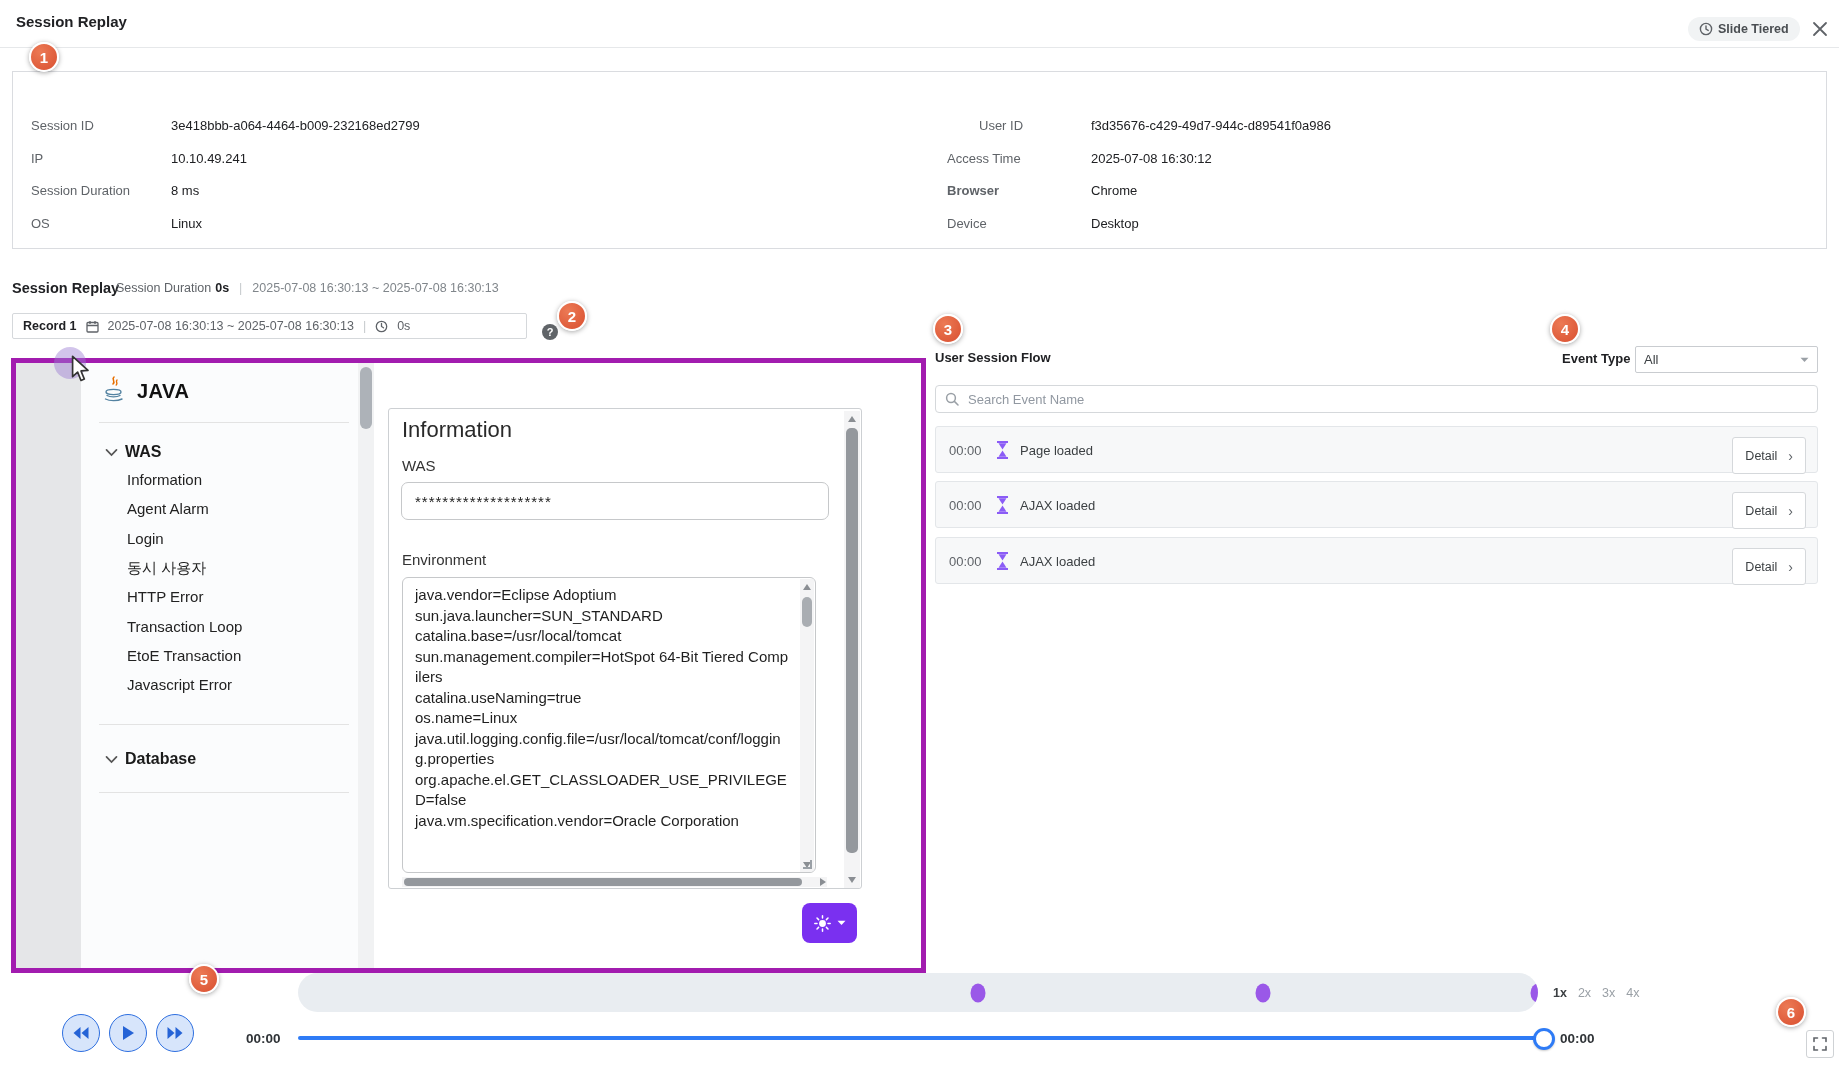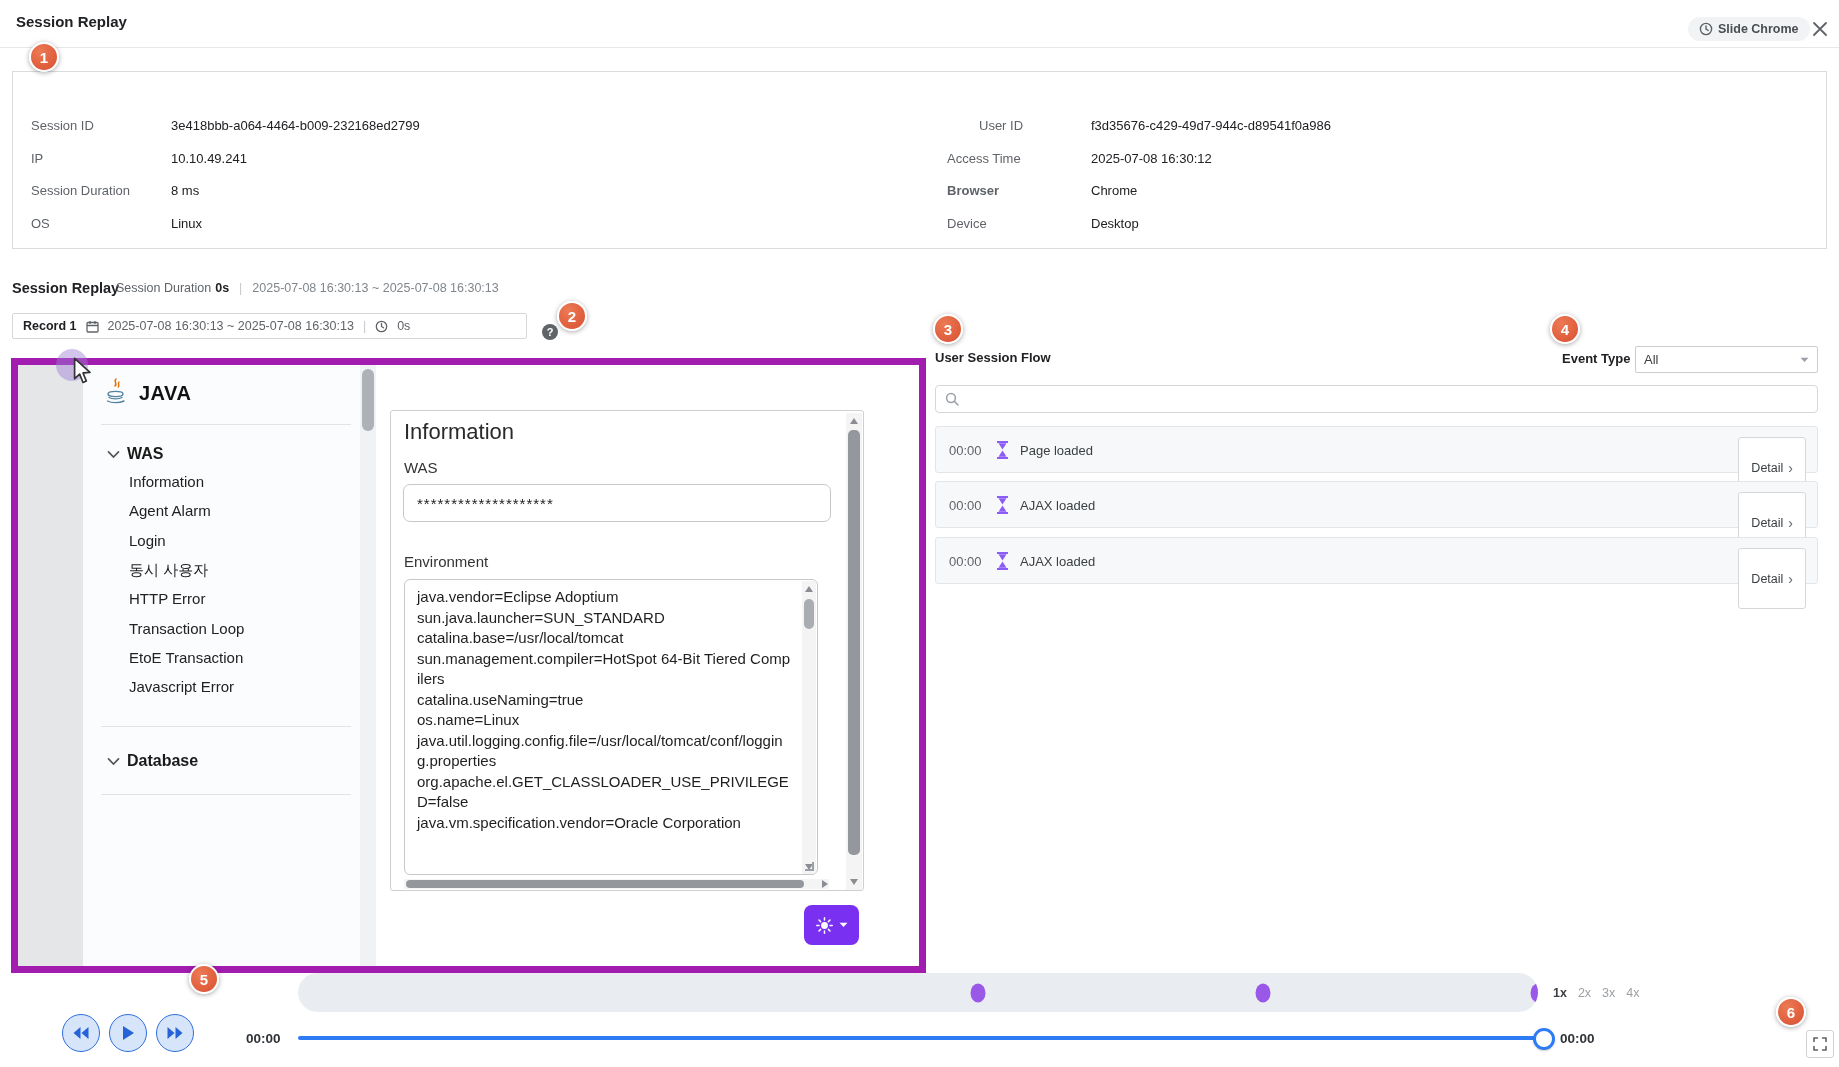--- a/index.html
+++ b/index.html
@@ -36,21 +36,21 @@
   .sec-sub b{color:#202124;}
   .sep{color:#c6cacd;}
   .sub-range{color:#80868b;}
   .record-bar{border:1px solid #d5d8db;border-radius:2px;background:#fff;gap:9px;padding:0 10px;
               font-size:12.5px;color:#5f6368;box-sizing:border-box;}
   .record-bar b{color:#202124;font-size:12.5px;}
   .qmark{width:16px;height:16px;border-radius:50%;background:#606468;color:#fff;font-size:11px;font-weight:bold;
          display:flex;align-items:center;justify-content:center;cursor:pointer;}
 
   
-  .viewport{border:7px solid #a21caf;background:#fff;box-sizing:border-box;overflow:visible;}
+  .viewport{border:5px solid #a21caf;background:#fff;box-sizing:border-box;overflow:visible;}
   .letterbox{background:#e5e6e8;}
   .rsidebar{background:#fbfcfd;}
   .rs-divider{height:1px;background:#e3e3e3;}
   .rs-title{font-size:20px;font-weight:bold;color:#111;letter-spacing:.5px;}
   .rs-group{font-size:16px;font-weight:bold;color:#1a1a1a;gap:7px;}
   .rs-item{font-size:15px;color:#222;cursor:pointer;}
   .pagebar{background:#f1f2f3;}
   .pagebar-thumb{background:#adb2b8;border-radius:6px;}
   .cursor-halo{border-radius:50%;background:rgba(155,125,210,.45);}
 
@@ -73,21 +73,21 @@
   .rp-title{font-size:13px;font-weight:bold;color:#202124;}
   .select{border:1px solid #c9ccd0;border-radius:2px;background:#fff;font-size:13px;color:#3c4043;
           padding:0 8px;justify-content:space-between;box-sizing:border-box;cursor:pointer;}
   .search{border:1px solid #d5d8db;border-radius:4px;background:#fff;gap:7px;padding:0 9px;box-sizing:border-box;}
   .search input{border:none;outline:none;flex:1;font-size:13px;color:#3c4043;background:transparent;
                 font-family:"Liberation Sans",sans-serif;}
   .search input::placeholder{color:#9198a1;}
   .evrow{background:#f7f8f9;border:1px solid #e3e6e9;border-radius:3px;box-sizing:border-box;}
   .ev-time{font-size:13px;color:#5f6368;}
   .ev-name{font-size:13px;color:#3c4043;}
-  .detail-btn{background:#fff;border:1px solid #d5d8db;border-radius:3px;height:27px;padding:16px 12px;gap:5px;
+  .detail-btn{background:#fff;border:1px solid #d5d8db;border-radius:3px;height:27px;padding:4px 12px;gap:11px;
               font-size:12.5px;color:#3c4043;cursor:pointer;}
   .detail-btn .chev{font-size:14px;color:#5f6368;}
 
   
   .pbtn{width:38px;height:38px;border-radius:50%;background:#d7e5fb;border:1.5px solid #2e6fe0;
         box-sizing:border-box;display:flex;align-items:center;justify-content:center;cursor:pointer;}
   .ptime{font-size:13.5px;font-weight:bold;color:#2f3337;}
   .track{background:#e9edf1;border-radius:20px;overflow:hidden;}
   .tl-dot{position:absolute;top:50%;width:15px;height:19px;border-radius:50%;background:var(--marker);
           transform:translate(-50%,-50%);cursor:pointer;}
@@ -104,21 +104,21 @@
 
 <div class="abs page-title" style="left:16px;top:13px;">Session Replay</div>
 
 <div class="abs flex pill" style="left:1688px;top:17px;">
   <span>
     <svg width="14" height="14" viewBox="0 0 14 14">
         <circle cx="7" cy="7" r="5.6" fill="none" stroke="#5f6368" stroke-width="1.4"></circle>
         <path d="M7 4v3.2l2.2 1.2" fill="none" stroke="#5f6368" stroke-width="1.4" stroke-linecap="round"></path>
       </svg>
   </span>
-  <span>Slide Chrome</span>
+  <span>Slide Tiered</span>
 </div>
 
 <div class="abs close-x" style="left:1810px;top:19px;">
   <svg width="20" height="20" viewBox="0 0 20 20">
       <path d="M4 4 L16 16 M16 4 L4 16" stroke="#5f6368" stroke-width="1.8" stroke-linecap="round"></path>
     </svg>
 </div>
 
 <div class="abs topline" style="left:0;top:47px;width:1839px;"></div>
 
@@ -299,20 +299,21 @@
   </span>
 </div>
 
 <div class="abs flex search" style="left:935px;top:385px;width:883px;height:28px;">
   <span>
     <svg width="14" height="14" viewBox="0 0 14 14">
         <circle cx="6" cy="6" r="4.4" fill="none" stroke="#9aa0a6" stroke-width="1.5"></circle>
         <path d="M9.4 9.4 L13 13" stroke="#9aa0a6" stroke-width="1.5" stroke-linecap="round"></path>
       </svg>
   </span>
+  <input placeholder="Search Event Name" style="">
 </div>
 
 <div class="abs evrow" style="left:935px;top:426px;width:883px;height:47px;">
   <span class="abs ev-time" style="left:13px;top:16px;">00:00</span>
   <span class="abs" style="left:60px;top:14px;">
     <svg width="13" height="18" viewBox="0 0 13 18">
         <path d="M1 1h11 M1 17h11" stroke="#8b5cf6" stroke-width="2"></path>
         <path d="M2.5 2.2h8 L6.5 8.6 Z" fill="#8b5cf6"></path>
         <path d="M6.5 9.4 L10.5 15.8h-8 Z" fill="#8b5cf6"></path>
       </svg>

